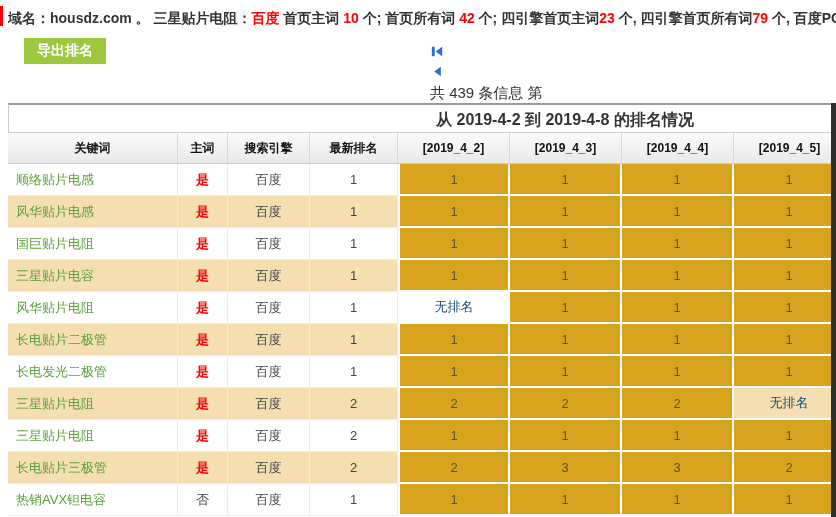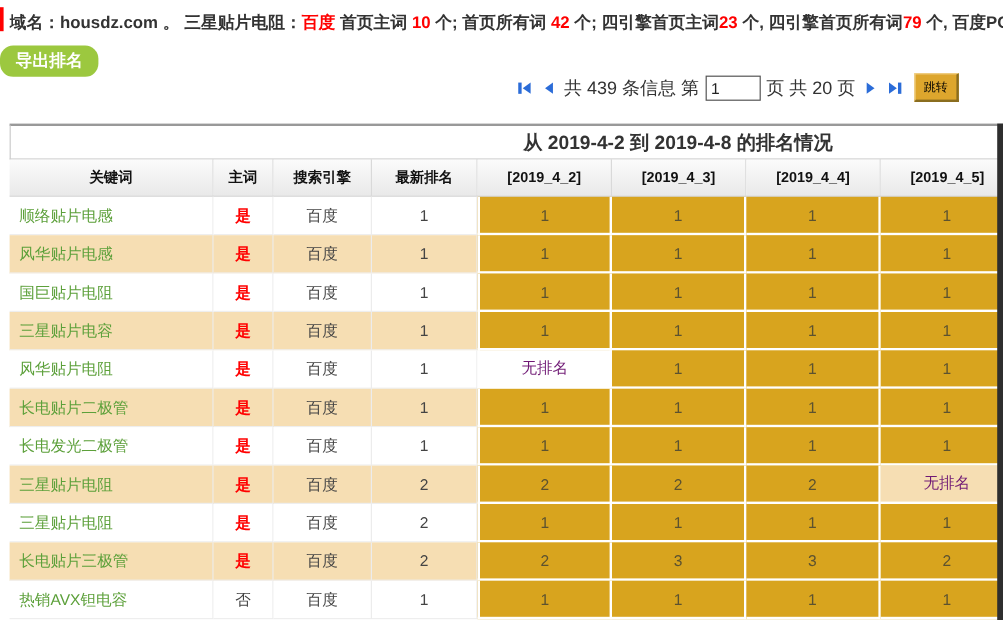--- a/index.html
+++ b/index.html
@@ -10,27 +10,27 @@
   html,body{width:836px;height:517px;overflow:hidden;background:#fff;
     font-family:"Liberation Sans","DejaVu Sans",sans-serif;}
   body{position:relative;}
 
   .red-mark{position:absolute;left:0;top:6px;width:3px;height:20px;background:var(--red);}
 
   .stats-bar{position:absolute;left:8px;top:8px;width:828px;white-space:nowrap;
     overflow:hidden;font-size:14px;font-weight:bold;color:#333;line-height:20px;}
   .stats-bar .hl{color:var(--red);}
 
-  .export-btn{position:absolute;left:0;top:38px;width:82px;height:26px;
-    background:var(--export-green);color:#fff;border:none;border-radius:11px;
+  .export-btn{position:absolute;left:24px;top:38px;width:82px;height:26px;
+    background:var(--export-green);color:#fff;border:none;border-radius:0;
     font-size:14px;font-weight:bold;cursor:pointer;
     font-family:Liberation Mono, monospace;}
 
-  .pagination{position:absolute;left:430px;top:60px;height:26px;display:flex;
-    align-items:center;gap:5px;font-size:15px;color:#333;white-space:nowrap;}
+  .pagination{position:absolute;left:430px;top:44px;height:26px;display:flex;
+    align-items:flex-start;gap:5px;font-size:15px;color:#333;white-space:nowrap;flex-direction:column;}
   .nav-icon{width:15px;height:15px;display:inline-block;cursor:pointer;}
   .nav-icon svg{display:block;width:100%;height:100%;fill:var(--nav-blue);}
   .page-input{width:46px;height:21px;border:1px solid #555;font-size:13px;
     padding-left:4px;color:#222;font-family:"Liberation Sans",sans-serif;}
   .jump-btn{height:24px;padding:0 7px;background:var(--jump-gold);color:#000000;
     font-size:10px;font-weight:normal;cursor:pointer;margin-left:4px;
     border-top:1px solid #f2d289;border-left:1px solid #f2d289;
     border-right:2px solid #8a6d1f;border-bottom:2px solid #8a6d1f;
     font-family:"Liberation Sans","DejaVu Sans",sans-serif;}
 
@@ -46,21 +46,21 @@
     font-size:12px;font-weight:bold;color:#111;text-align:center;}
   td{height:32px;font-size:13px;text-align:center;color:#444;}
   tr.white td{background:#fff;}
   tr.beige td{background:var(--beige);margin-left:48px;}
   td.kw{text-align:left;padding-left:8px;border-right:1px solid #ececec;border-bottom:1px solid #eee;}
   td.kw a{color:var(--green);text-decoration:none;cursor:pointer;}
   td.plain{border-right:1px solid #ececec;border-bottom:1px solid #eee;}
   td.mainword.yes{color:var(--red);font-weight:bold;}
   tr td.gold{background:var(--gold);color:#5c5230;
     border-right:2px solid #fff;border-bottom:2px solid #fff;}
-  tr td.norank{border-right:2px solid #fff;border-bottom:2px solid #fff;color:#701a75;}
+  tr td.norank{border-right:2px solid #fff;border-bottom:2px solid #fff;color:#0c4a6e;}
   tr td.first-date{border-left:2px solid #fff;}
 
   .right-strip{position:absolute;right:0;top:103px;width:5px;height:414px;background:#2e2e2e;}
 </style>
 </head>
 <body>
 
 <div class="red-mark"></div>
 
 <div class="stats-bar"><span>域名：housdz.com 。 三星贴片电阻：</span><span class="hl">百度</span><span> 首页主词 </span><span class="hl">10</span><span> 个; 首页所有词 </span><span class="hl">42</span><span> 个; 四引擎首页主词</span><span class="hl">23</span><span> 个, 四引擎首页所有词</span><span class="hl">79</span><span> 个, 百度PC+手机百度首页所有</span></div>

